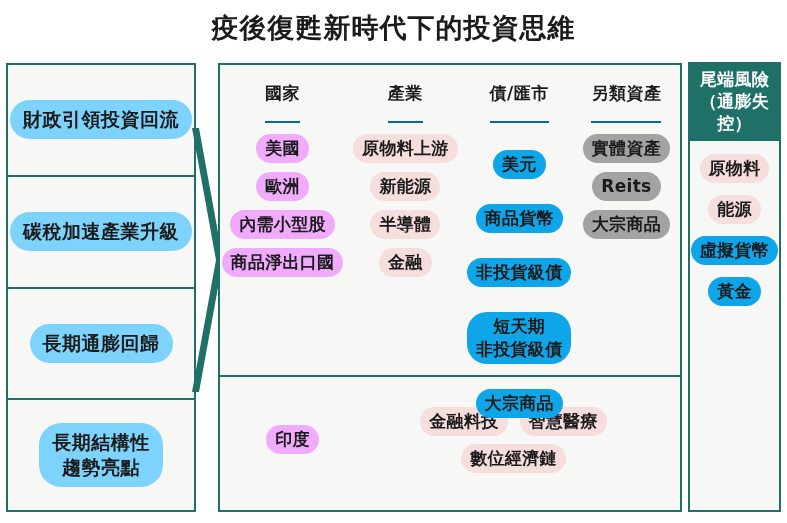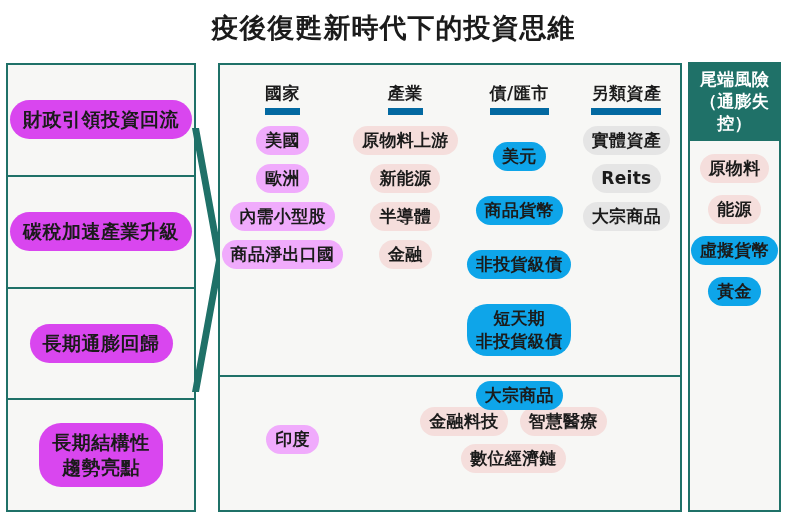--- a/index.html
+++ b/index.html
@@ -44,21 +44,21 @@
     border: 2px solid #1f7168;
     background: #f7f7f5;
     display: flex;
     align-items: center;
     justify-content: center;
     margin-top: -2px;
     box-sizing: border-box;
   }
   .side-box:first-child { margin-top: 0; }
   .side-pill {
-    background: #d946ef;
+    background: #7dd3fc;
     border-radius: 22px;
     padding: 7px 13px;
     font-size: 19px;
     font-weight: bold;
     color: #1b1b1b;
     text-align: center;
     line-height: 25px;
     letter-spacing: 0.5px;
     white-space: pre-line;
   }
@@ -103,41 +103,41 @@
   .col.col-country { flex: 1.12 1 0; }
   .col.col-industry { flex: 1.08 1 0; }
   .col.col-bond { flex: 0.96 1 0; gap: 16px; }
   .col.col-alt { flex: 0.96 1 0; }
 
   .col-head {
     font-size: 17px;
     font-weight: bold;
     color: #1b1b1b;
     letter-spacing: 0.5px;
-    padding-bottom: 3px;
-    border-bottom: 7px solid #0369a1;
+    padding-bottom: 16px;
+    border-bottom: 2px solid #0369a1;
     margin-bottom: 11px;
     white-space: nowrap;
   }
   .pill {
     border-radius: 20px;
     padding: 3px 9px;
     margin-bottom: 9px;
     font-size: 17px;
     font-weight: bold;
     color: #1b1b1b;
     text-align: center;
     line-height: 23px;
     white-space: pre-line;
     letter-spacing: 0.3px;
   }
   .pill-peach  { background: #f0abfc; }
   .pill-pink   { background: #f5dedc; }
   .pill-sage   { background: #0ea5e9; }
-  .pill-blue   { background: #e5e5e5; }
+  .pill-blue   { background: #a3a3a3; }
 
   
   #main-bottom {
     flex: 1 1 auto;
     display: flex;
     flex-direction: row;
     align-items: center;
     box-sizing: border-box;
   }
   #bottom-left {

